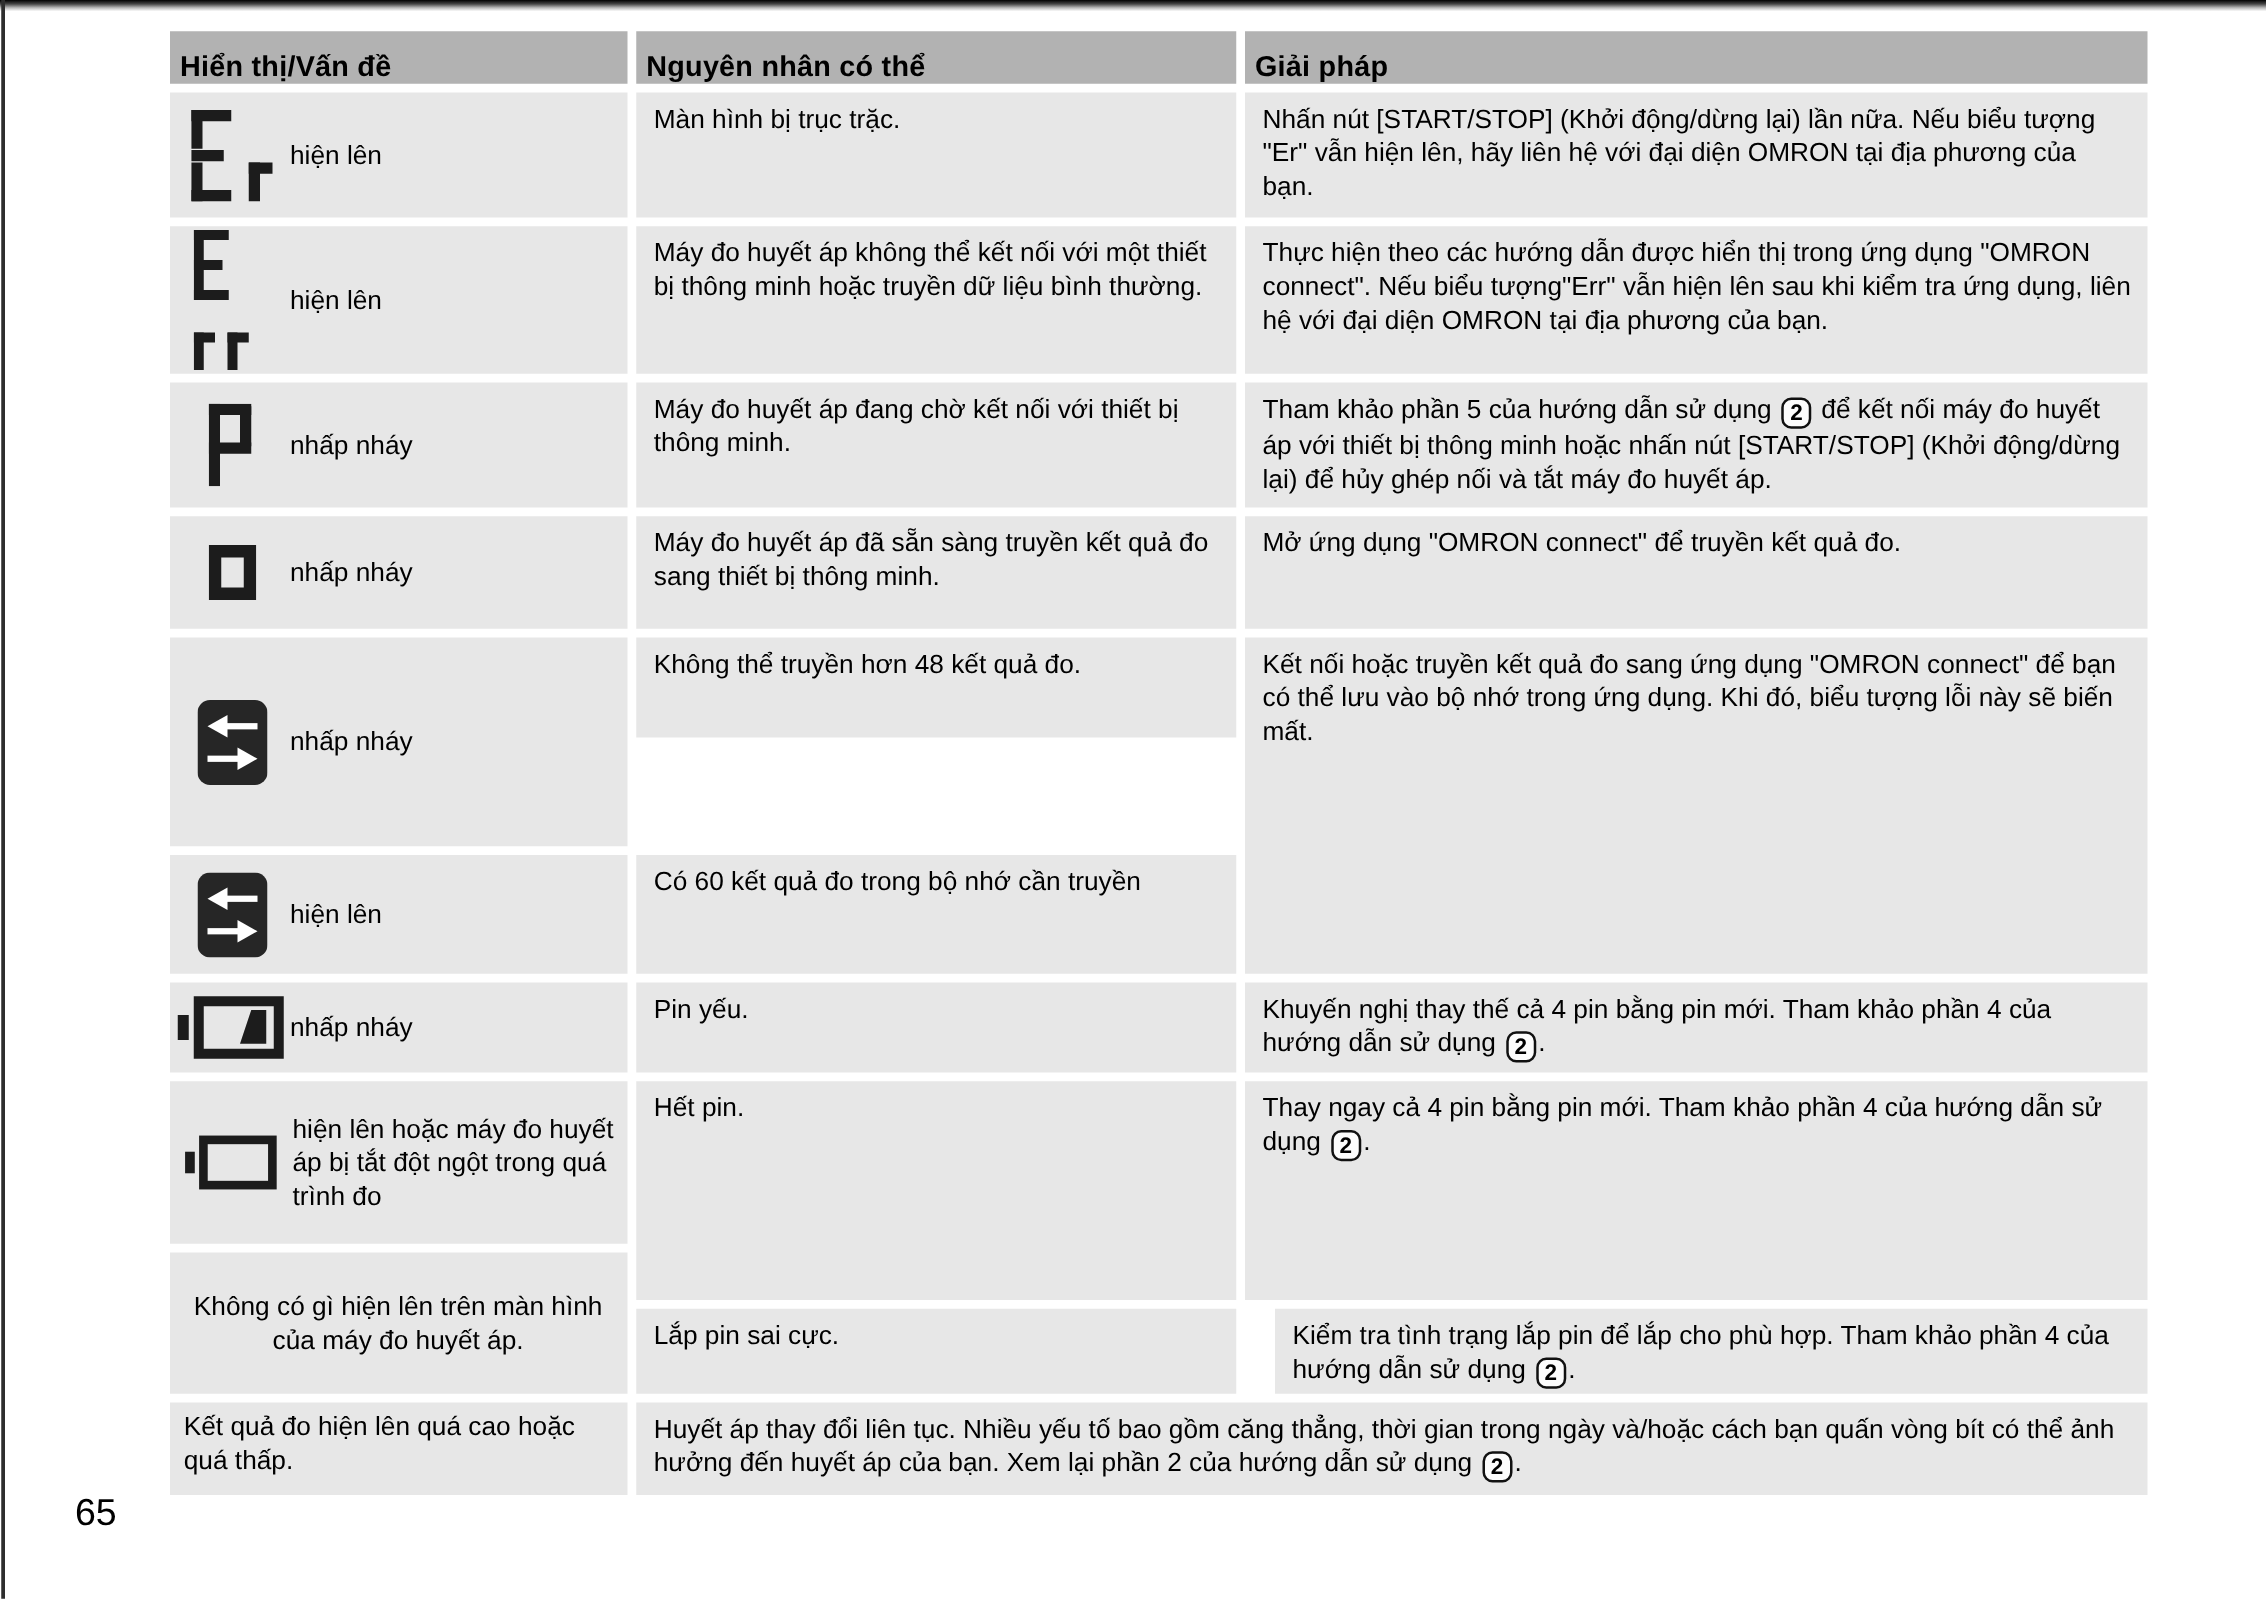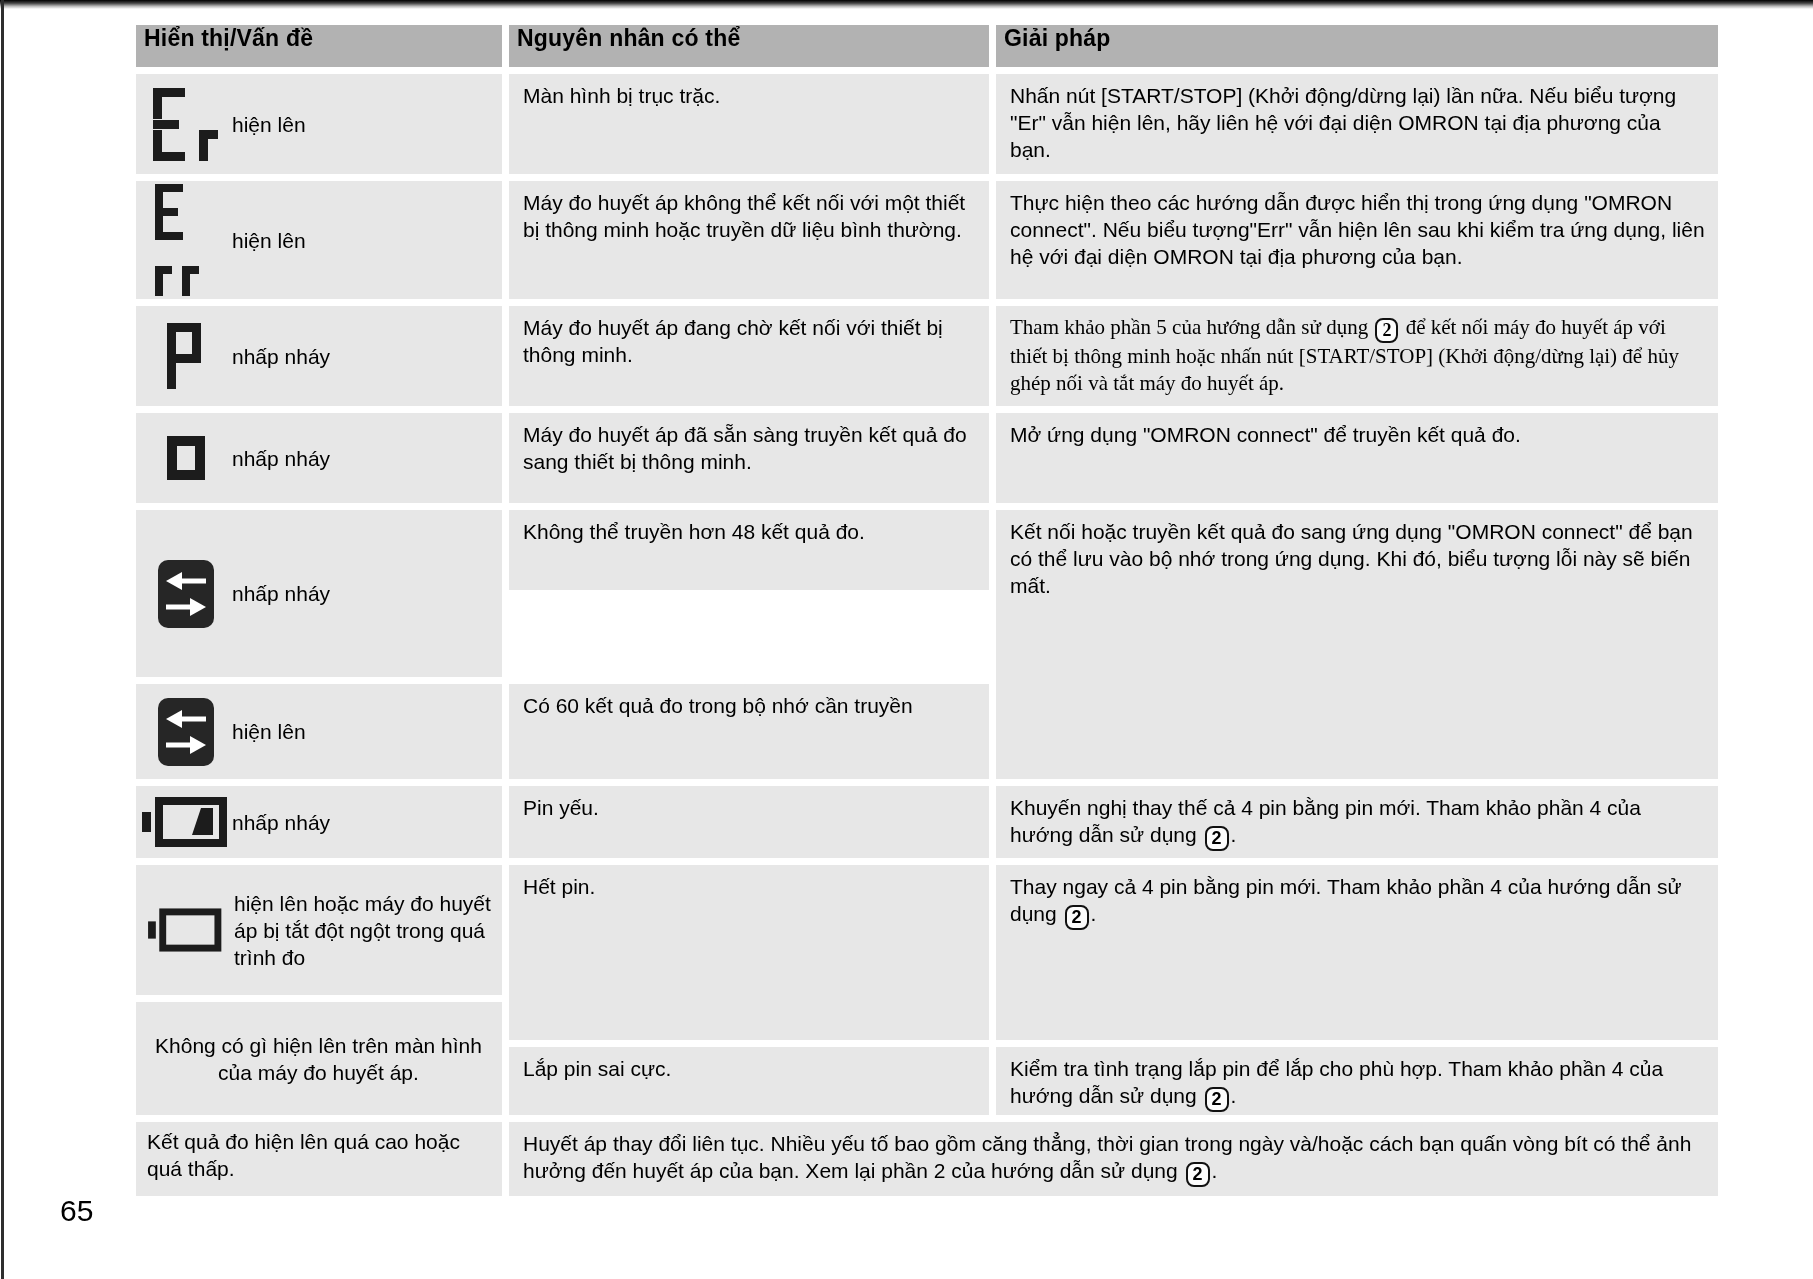--- a/index.html
+++ b/index.html
@@ -10,21 +10,21 @@
   .top-fade{position:absolute;left:0;top:0;width:1813px;height:9px;
     background:linear-gradient(180deg,#000 0%,#444 35%,#bbb 70%,#fff 100%);}
   .left-rule{position:absolute;left:1px;top:0;width:3px;height:1279px;background:#2e2e2e;}
   .tbl{
     position:absolute;left:136px;top:25px;
     display:grid;
     grid-template-columns:366px 480px 722px;
     grid-template-rows:42px 100px 118px 100px 90px 80px 80px 95px 72px 130px 38px 68px 74px;
     gap:7px;
   }
-  .hcell{background:#b2b2b2;display:flex;align-items:flex-start;padding:0 8px;
+  .hcell{background:#b2b2b2;display:flex;align-items:flex-end;padding:0 8px;
     font-size:23px;font-weight:bold;letter-spacing:.2px;}
   .cell{background:#e7e7e7;padding:8px 12px 6px 14px;font-size:21px;line-height:27px;}
   .dcell{background:#e7e7e7;display:flex;align-items:center;padding:4px 10px 4px 4px;
     font-size:21px;line-height:27px;}
   .iconbox{width:92px;min-width:92px;display:flex;justify-content:center;align-items:center;}
   .iconbox.narrow{width:86px;min-width:86px;justify-content:flex-start;padding-left:8px;}
   .dlabel{flex:1;}
   .textcell{background:#e7e7e7;display:flex;align-items:center;padding:6px 12px 6px 11px;
     font-size:21px;line-height:27px;}
   svg .seg{fill:#1c1c1c;}
@@ -90,21 +90,21 @@
       <svg width="38" height="66" viewBox="0 0 38 66">
         <rect class="seg" x="0" y="0" width="34" height="9"></rect>
           <rect class="seg" x="0" y="0" width="9" height="66"></rect>
         <rect class="seg" x="25" y="2" width="9" height="32"></rect>
           <rect class="seg" x="0" y="31" width="34" height="9"></rect>
       </svg>
     </span>
     <span class="dlabel">nhấp nháy</span>
   </div>
   <div class="cell" style="grid-column:2;grid-row:4;">Máy đo huyết áp đang chờ kết nối với thiết bị thông minh.</div>
-  <div class="cell" style="grid-column:3;grid-row:4;font-family:Liberation Serif, serif;">Tham khảo phần 5 của hướng dẫn sử dụng <span class="numbox">2</span> để kết nối máy đo huyết áp với thiết bị thông minh hoặc nhấn nút [START/STOP] (Khởi động/dừng lại) để hủy ghép nối và tắt máy đo huyết áp.</div>
+  <div class="cell" style="grid-column:3;grid-row:4;">Tham khảo phần 5 của hướng dẫn sử dụng <span class="numbox">2</span> để kết nối máy đo huyết áp với thiết bị thông minh hoặc nhấn nút [START/STOP] (Khởi động/dừng lại) để hủy ghép nối và tắt máy đo huyết áp.</div>
 
   <div class="dcell" style="grid-column:1;grid-row:5;">
     <span class="iconbox">
       <svg width="38" height="44" viewBox="0 0 38 44">
         <rect x="5" y="5" width="28" height="34" fill="none" stroke="#1c1c1c" stroke-width="10"></rect>
       </svg>
     </span>
     <span class="dlabel">nhấp nháy</span>
   </div>
   <div class="cell" style="grid-column:2;grid-row:5;">Máy đo huyết áp đã sẵn sàng truyền kết quả đo sang thiết bị thông minh.</div>
@@ -161,21 +161,21 @@
     </span>
     <span class="dlabel">hiện lên hoặc máy đo huyết áp bị tắt đột ngột trong quá trình đo</span>
   </div>
   <div class="cell" style="grid-column:2;grid-row:10 / span 2;">Hết pin.</div>
   <div class="cell" style="grid-column:3;grid-row:10 / span 2;">Thay ngay cả 4 pin bằng pin mới. Tham khảo phần 4 của hướng dẫn sử dụng <span class="numbox">2</span>.</div>
 
   <div class="textcell" style="grid-column:1;grid-row:11 / span 2;text-align:center;">
     <span>Không có gì hiện lên trên màn hình của máy đo huyết áp.</span>
   </div>
   <div class="cell" style="grid-column:2;grid-row:12;">Lắp pin sai cực.</div>
-  <div class="cell" style="grid-column:3;grid-row:12;">Kiểm tra tình trạng lắp pin để lắp cho phù hợp. Tham khảo phần 4 của hướng dẫn sử dụng <span class="numbox">2</span>.</div>
+  <div class="cell" style="grid-column:3;grid-row:12;margin-left:24px;">Kiểm tra tình trạng lắp pin để lắp cho phù hợp. Tham khảo phần 4 của hướng dẫn sử dụng <span class="numbox">2</span>.</div>
 
   <div class="textcell" style="grid-column:1;grid-row:13;align-items:flex-start;">
     <span>Kết quả đo hiện lên quá cao hoặc quá thấp.</span>
   </div>
   <div class="cell" style="grid-column:2 / span 2;grid-row:13;">Huyết áp thay đổi liên tục. Nhiều yếu tố bao gồm căng thẳng, thời gian trong ngày và/hoặc cách bạn quấn vòng bít có thể ảnh hưởng đến huyết áp của bạn. Xem lại phần 2 của hướng dẫn sử dụng <span class="numbox">2</span>.</div>
 
 </div>
 
 <div class="page-num">65</div>
 

